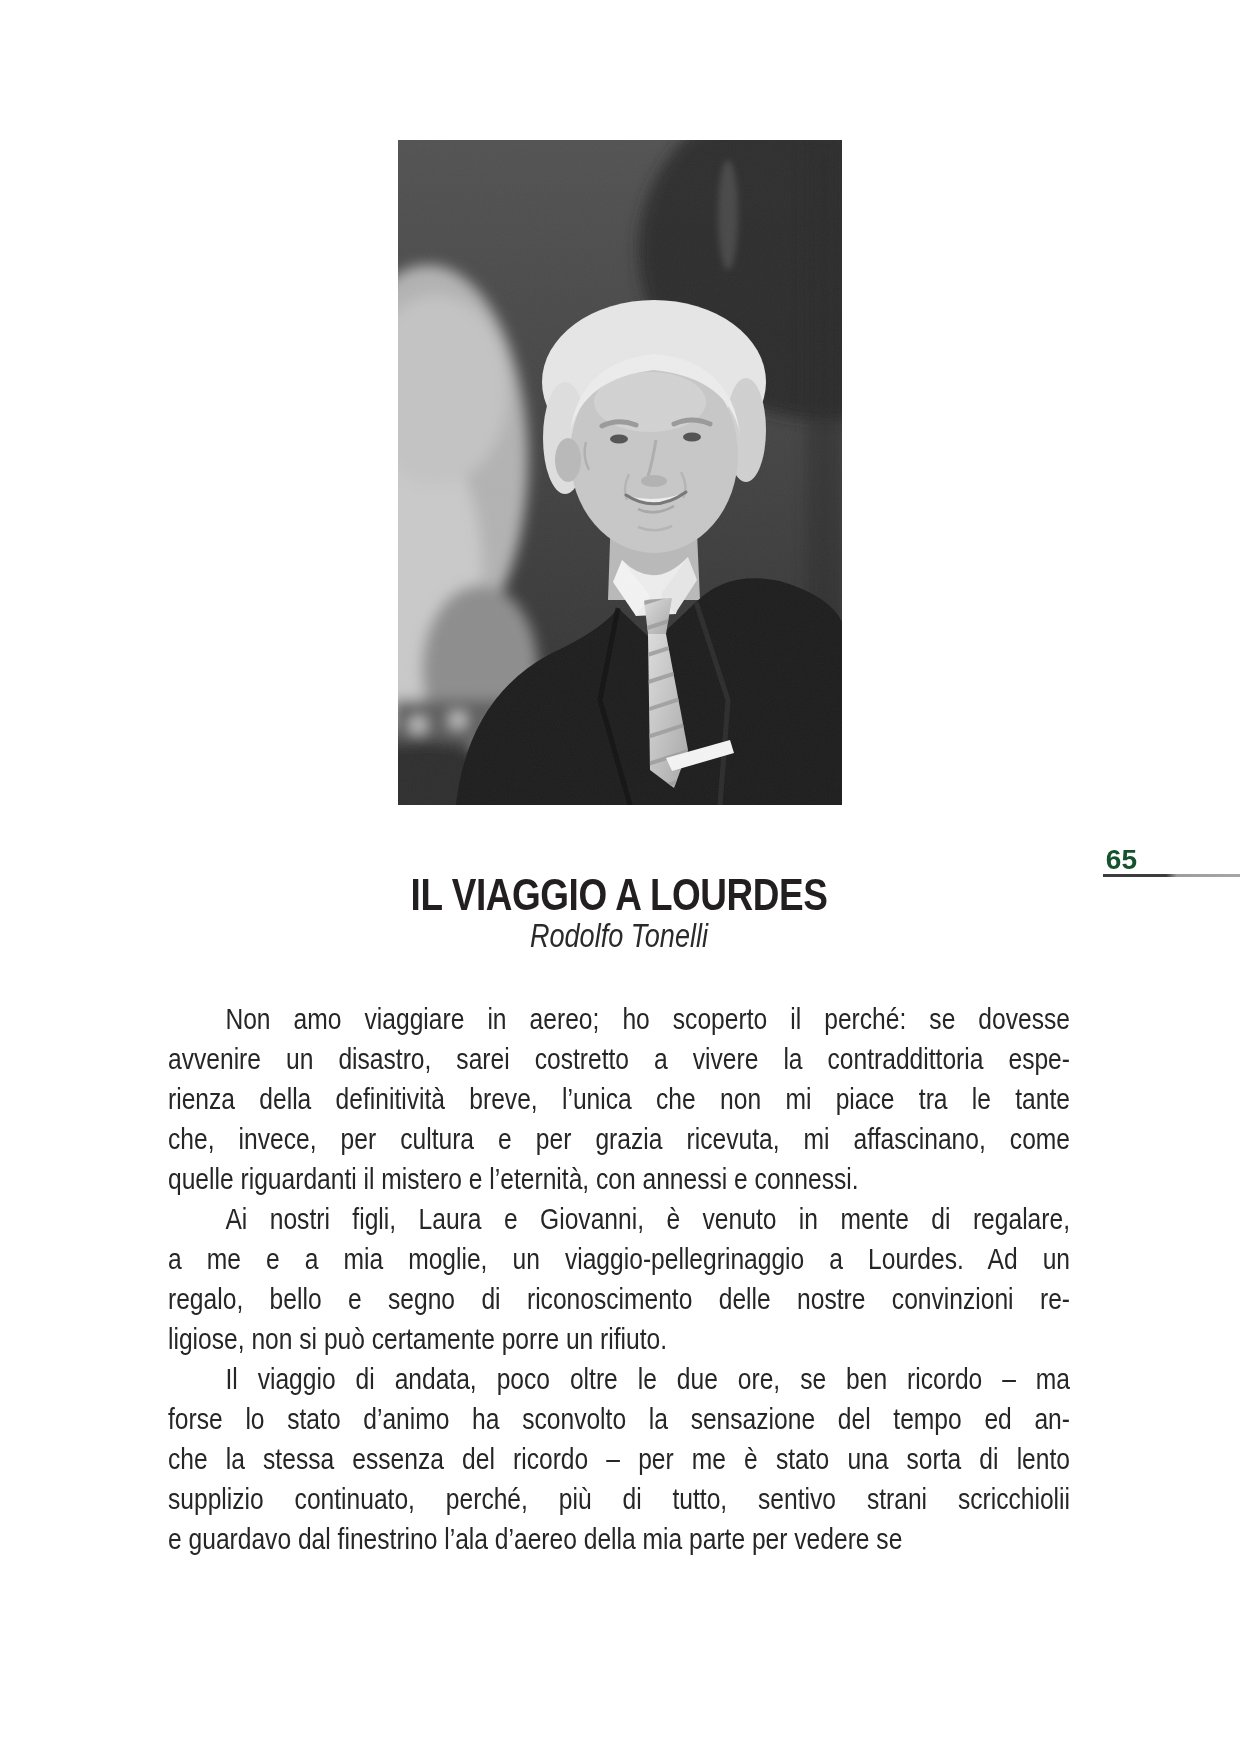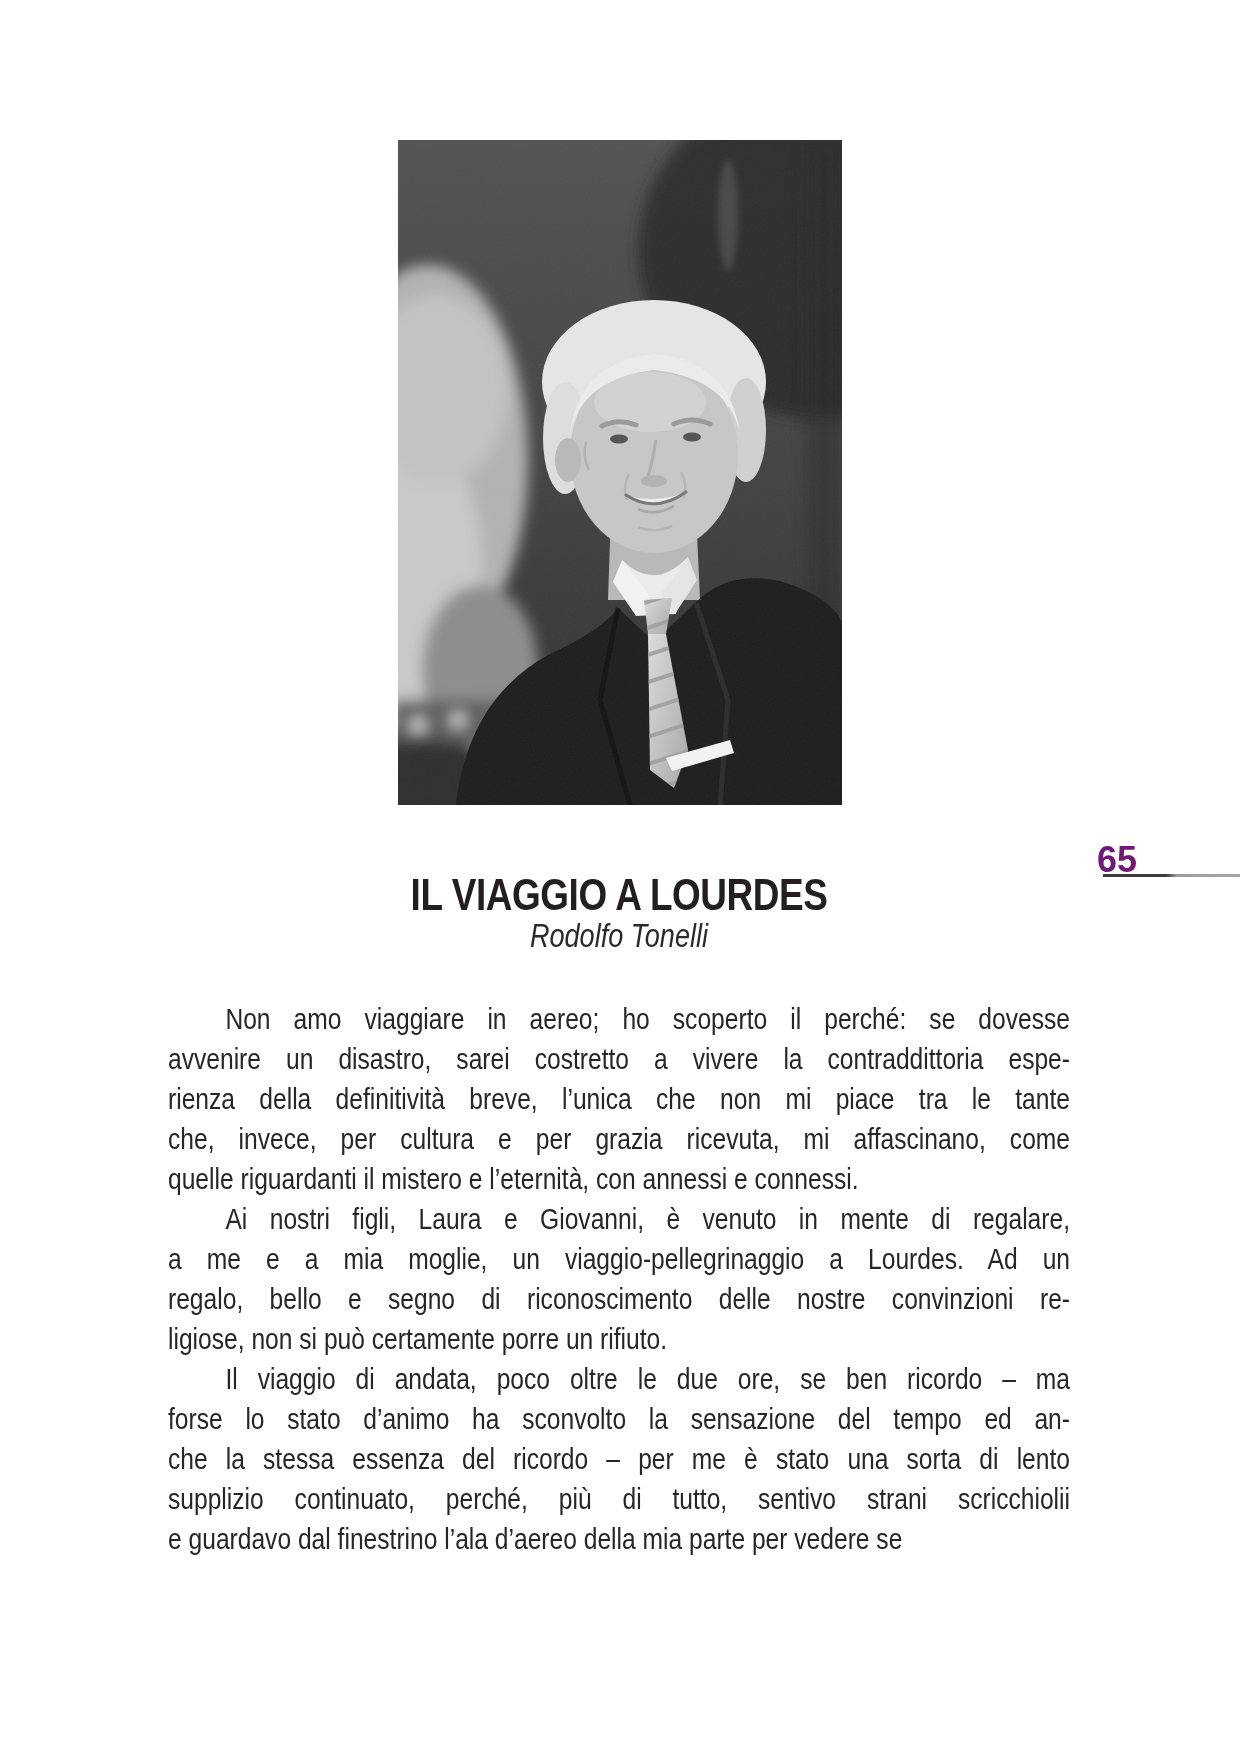--- a/index.html
+++ b/index.html
@@ -7,21 +7,21 @@
     position:relative;width:1240px;height:1754px;background:#ffffff;
     font-family:"Liberation Sans",sans-serif;color:#262626;overflow:hidden;
     margin:0 auto;
   }
   .photo{
     position:absolute;left:398px;top:140px;width:444px;height:665px;overflow:hidden;
   }
   .photo svg{display:block;}
   .page-number{
     position:absolute;left:1020px;top:840px;width:117px;text-align:right;
-    font-size:36px;font-weight:bold;line-height:40px;color:#701a75;letter-spacing:0;
+    font-size:28px;font-weight:bold;line-height:40px;color:#14532d;letter-spacing:0;
   }
   .page-rule{
     position:absolute;left:1103px;top:874px;width:137px;height:3px;
     background:linear-gradient(90deg,#3c3c3c 0%,#3c3c3c 46%,#9d9d9d 54%,#a6a6a6 100%);
   }
   .chapter-title{
     position:absolute;left:168px;top:872px;width:1100px;
     transform:scaleX(0.82);transform-origin:0 0;
     font-size:45px;line-height:45px;font-weight:bold;text-align:center;
     letter-spacing:-0.5px;color:#231f20;white-space:nowrap;

